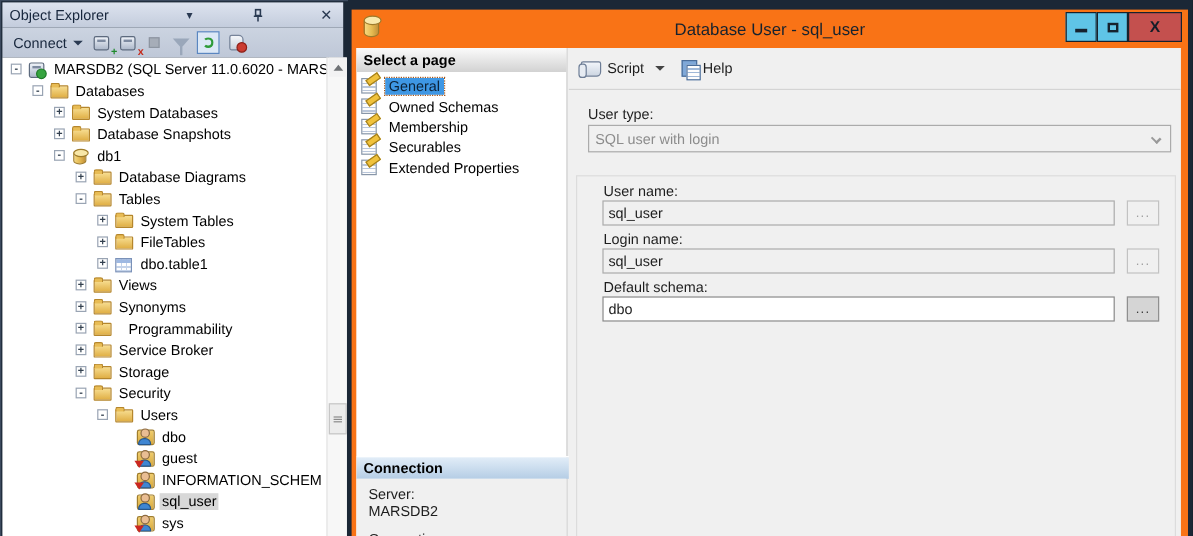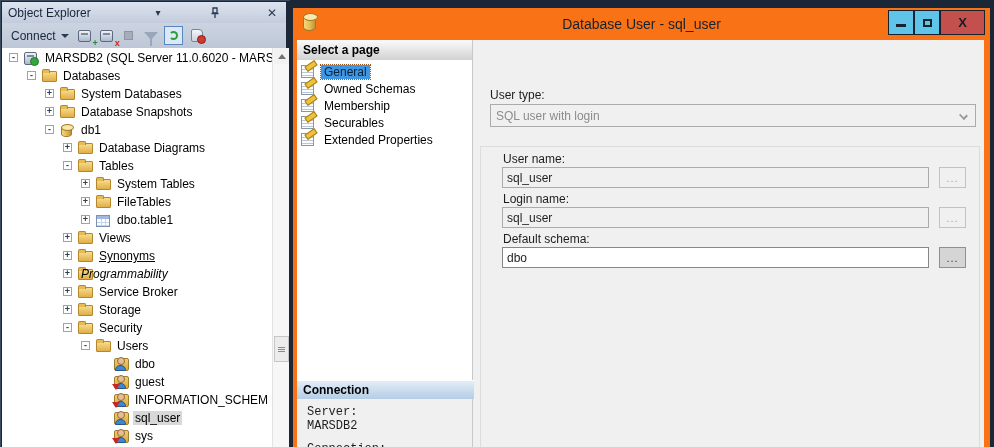--- a/index.html
+++ b/index.html
@@ -94,21 +94,21 @@
   .page-item { position:absolute; left:4px; height:17px; display:flex; align-items:center; }
   .pgicon { position:relative; width:13px; height:13px; background:#fdfdfd; border:1px solid #8896a8; margin-right:7px;
     background-image:linear-gradient(transparent 0 3px,#b9c6da 3px 4px,transparent 4px 6px,#b9c6da 6px 7px,transparent 7px 9px,#b9c6da 9px 10px,transparent 10px); }
   .pgicon::after { content:""; position:absolute; top:-3px; right:-4px; width:10px; height:4px; background:#f0c23c; border:1px solid #a5801c; transform:rotate(-35deg); }
   .page-label { font-size:12px; color:#000; padding:0 3px; line-height:14px; }
   .page-item.selected .page-label { background:#3e97e4; color:#0c2237; outline:1px dotted #a3561c; }
   
   #conn-header { position:absolute; left:0; top:340px; width:194px; height:19px; background:linear-gradient(#e2edf8,#b5cde5);
     font-weight:bold; color:#000; padding:2px 0 0 6px; border-top:1px solid #fff; }
   #conn-body { position:absolute; left:0; top:359px; width:175px; height:48px; background:#f0f0f0; padding:6px 0 0 10px; color:#1e1e1e; line-height:14px; }
-  #conn-body div { margin-bottom:0;font-family:Liberation Mono, monospace; }
+  #conn-body div { margin-bottom:0; }
   #conn-label2 { margin-top:9px; }
 
   
   #content { position:absolute; left:177px; top:0; width:510px; height:407px; background:#f0f0f0; }
   #dlg-toolbar { position:absolute; left:0; top:0; width:510px; height:35px; border-bottom:1px solid #d4d4d4; display:flex; align-items:center; padding-left:10px; color:#1e1e1e; }
   .dtb-btn { display:flex; align-items:center; margin-right:14px; }
   .scrollico { position:relative; width:17px; height:13px; background:linear-gradient(#f2f5fa,#cdd6e2); border:1px solid #6d7d96; border-radius:2px 2px 4px 2px; margin-right:5px; }
   .scrollico::before { content:""; position:absolute; left:-3px; top:1px; width:5px; height:10px; background:#e6ebf2; border:1px solid #6d7d96; border-radius:3px; }
   .drop-arrow { margin-left:9px; border-left:4px solid transparent; border-right:4px solid transparent; border-top:4px solid #444; }
   .helpico { position:relative; width:13px; height:14px; background:#7fa8d8; border:1px solid #4a6d9a; margin-right:5px; }
@@ -233,26 +233,26 @@
           <span class="tree-label" style="left: 113px;">dbo.table1</span>
         </div>
         <div class="tree-row" style="top: 181px;">
           <span class="expander" style="left: 61px; top: 4px;">+</span>
           <span class="ticon i-folder" style="left: 76px;"></span>
           <span class="tree-label" style="left: 95px;">Views</span>
         </div>
         <div class="tree-row" style="top: 199px;">
           <span class="expander" style="left: 61px; top: 4px;">+</span>
           <span class="ticon i-folder" style="left: 76px;"></span>
-          <span class="tree-label" style="left: 95px; text-decoration: underline;">Synonyms</span>
+          <span class="tree-label" style="left: 95px;">Synonyms</span>
         </div>
         <div class="tree-row" style="top: 217px;">
           <span class="expander" style="left: 61px; top: 4px;">+</span>
           <span class="ticon i-folder" style="left: 76px;"></span>
-          <span class="tree-label" style="left: 77px; font-style: italic;">Programmability</span>
+          <span class="tree-label" style="left: 103px;">Programmability</span>
         </div>
         <div class="tree-row" style="top: 235px;">
           <span class="expander" style="left: 61px; top: 4px;">+</span>
           <span class="ticon i-folder" style="left: 76px;"></span>
           <span class="tree-label" style="left: 95px;">Service Broker</span>
         </div>
         <div class="tree-row" style="top: 253px;">
           <span class="expander" style="left: 61px; top: 4px;">+</span>
           <span class="ticon i-folder" style="left: 76px;"></span>
           <span class="tree-label" style="left: 95px;">Storage</span>
@@ -352,20 +352,31 @@
           </div>
         <div id="conn-header">Connection</div>
         <div id="conn-body">
           <div>Server:</div>
           <div>MARSDB2</div>
           <div id="conn-label2">Connection:</div>
         </div>
       </div>
 
       <div id="content">
+        <div id="dlg-toolbar">
+          <span class="dtb-btn">
+            <span class="scrollico"></span>
+            <span>Script</span>
+            <span class="drop-arrow"></span>
+          </span>
+          <span class="dtb-btn">
+            <span class="helpico"></span>
+            <span>Help</span>
+          </span>
+        </div>
 
         <div class="form-label" id="user-type-label">User type:</div>
         <div id="user-type-combo">
           <span>SQL user with login</span>
           <span id="combo-chevron"></span>
         </div>
 
         <div id="field-group"></div>
 
         <div class="form-label" id="uname-label">User name:</div>

